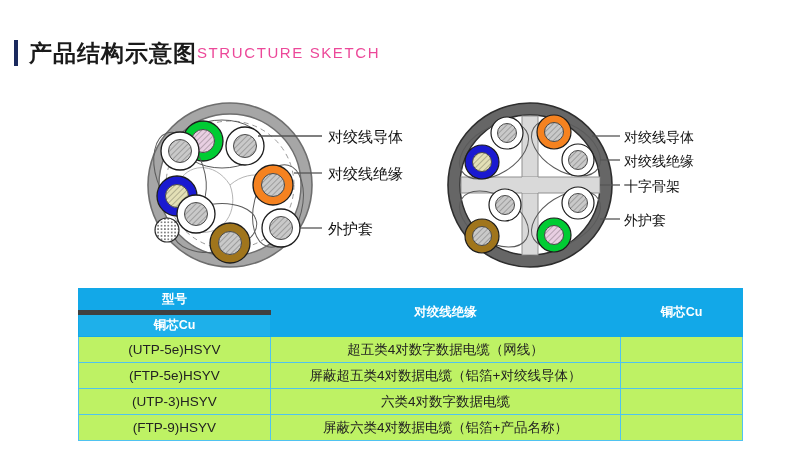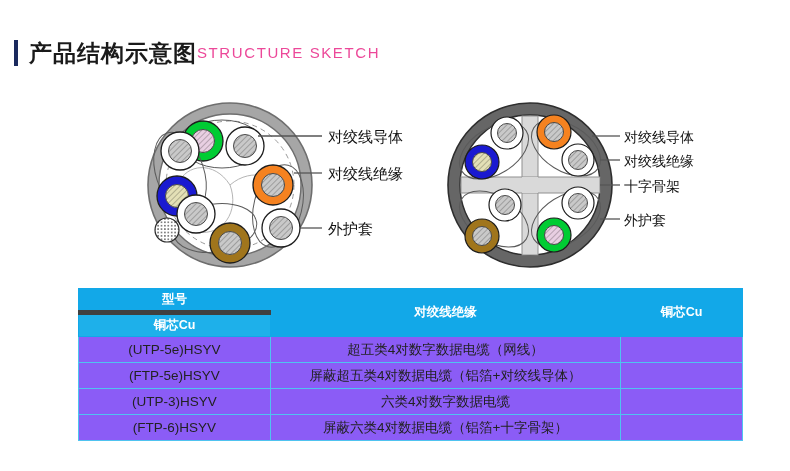--- a/index.html
+++ b/index.html
@@ -38,21 +38,21 @@
     color:#ffffff;
     font-weight:700;
     font-size:12.5px;
     border-color:#12a8e8;
     height:21px;
   }
   table.spec thead th.sub{
     background:#1eb0ea;
     border-top:5px solid #404040;
   }
-  table.spec tbody td{background:#8b5cf6;height:25px;}
+  table.spec tbody td{background:#bef264;height:25px;}
   .col-model{width:192px;}
   .col-name{width:350px;}
   .col-volt{width:122px;}
 </style>
 </head>
 <body>
 
 <div id="page">
 
   <div class="header">
@@ -217,21 +217,21 @@
           <td>(FTP-5e)HSYV</td>
           <td>屏蔽超五类4对数据电缆（铝箔+对绞线导体）</td>
           <td></td>
         </tr>
         <tr>
           <td>(UTP-3)HSYV</td>
           <td>六类4对数字数据电缆</td>
           <td></td>
         </tr>
         <tr>
-          <td>(FTP-6)HSYV</td>
-          <td>屏蔽六类4对数据电缆（铝箔+十字骨架）</td>
+          <td>(FTP-9)HSYV</td>
+          <td>屏蔽六类4对数据电缆（铝箔+产品名称）</td>
           <td></td>
         </tr>
       </tbody>
     </table>
   </div>
 
 </div>
 
 </body></html>

